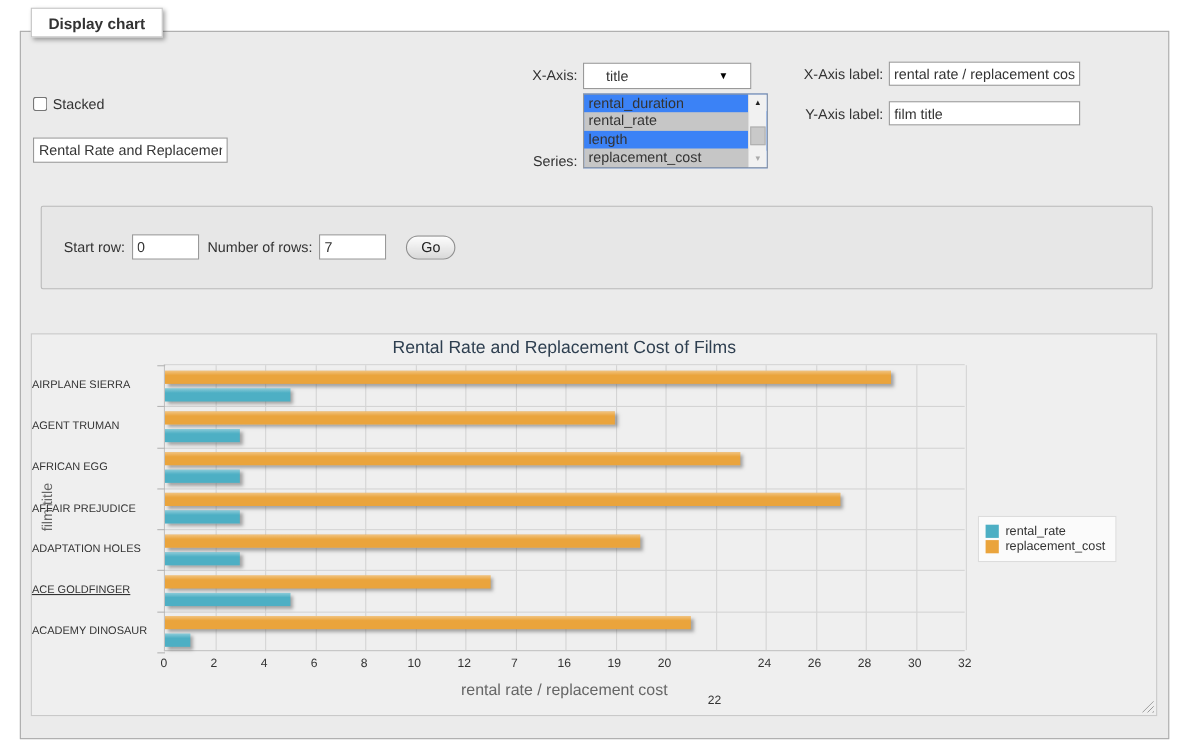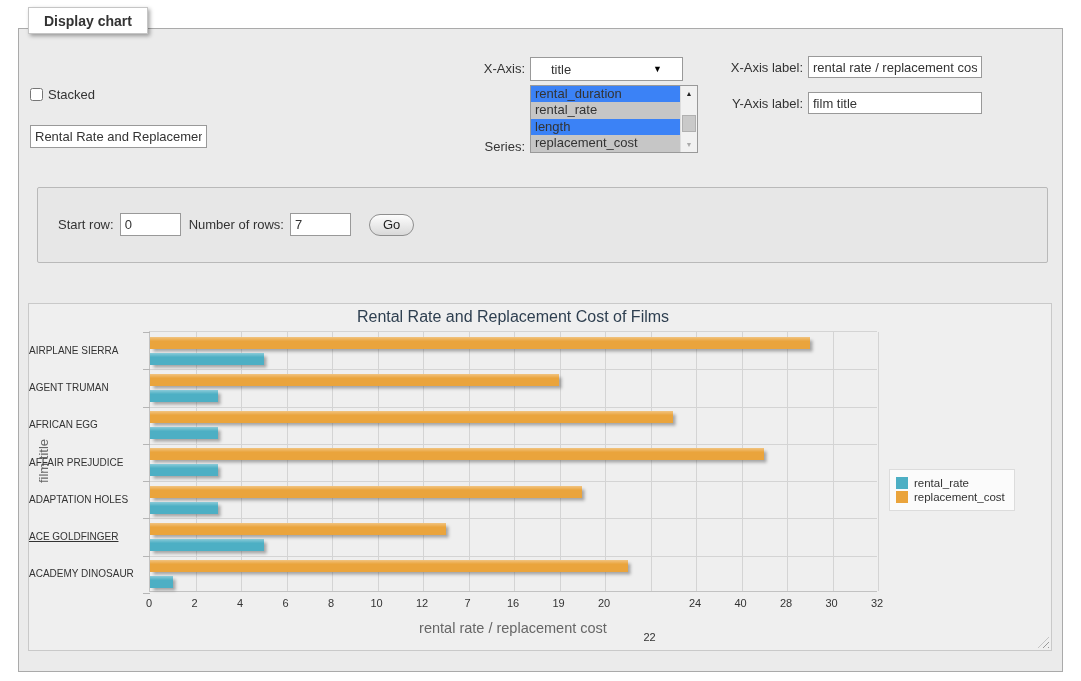--- a/index.html
+++ b/index.html
@@ -216,18 +216,18 @@
       <div class="xtick-label" style="left: 256.5px;">6</div>
       <div class="xtick-label" style="left: 302px;">8</div>
       <div class="xtick-label" style="left: 347.5px;">10</div>
       <div class="xtick-label" style="left: 393px;">12</div>
       <div class="xtick-label" style="left: 438.5px;">7</div>
       <div class="xtick-label" style="left: 484px;">16</div>
       <div class="xtick-label" style="left: 529.5px;">19</div>
       <div class="xtick-label" style="left: 575px;">20</div>
       <div class="xtick-label" style="left: 620.5px; margin-top: 34px;">22</div>
       <div class="xtick-label" style="left: 666px;">24</div>
-      <div class="xtick-label" style="left: 711.5px;">40</div>
+      <div class="xtick-label" style="left: 711.5px;">26</div>
       <div class="xtick-label" style="left: 757px;">28</div>
       <div class="xtick-label" style="left: 802.5px;">30</div>
       <div class="xtick-label" style="left: 848px;">32</div>
     </div>
 </div>
 
 </body></html>

